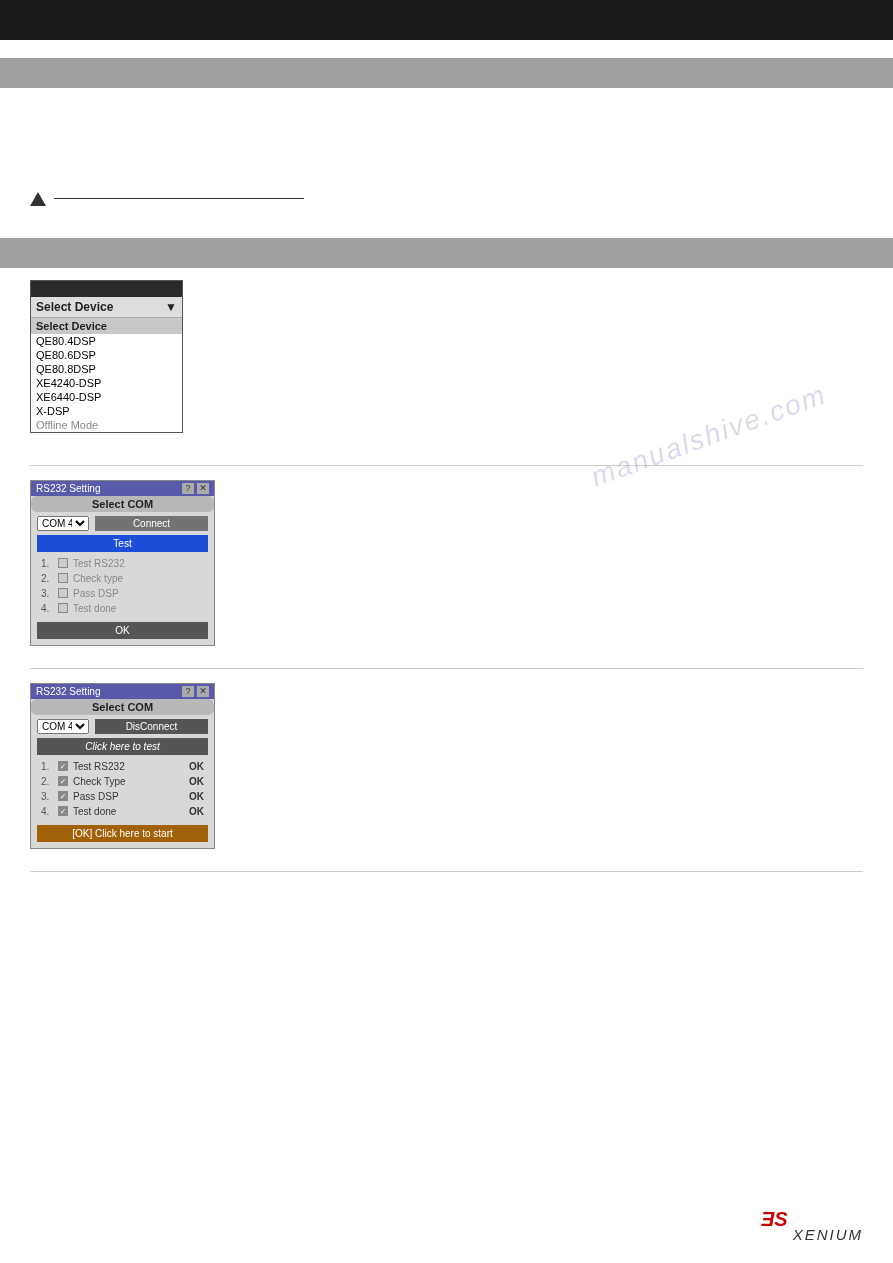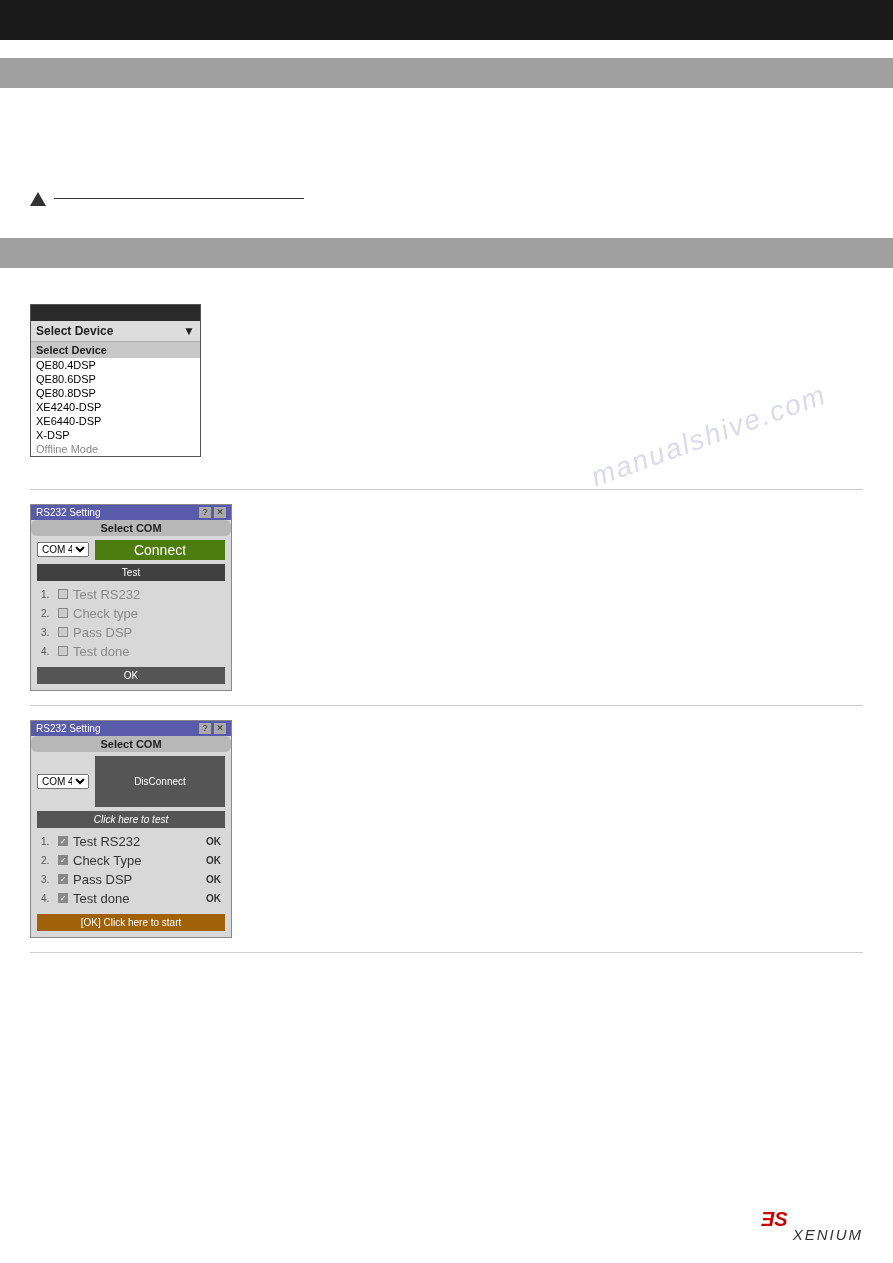--- a/index.html
+++ b/index.html
@@ -76,26 +76,25 @@
     
     .dialogs-row {
       display: flex;
       flex-direction: column;
       gap: 0;
       padding: 0 30px;
     }
 
     
     .select-device-box {
-      width: 171px;
+      width: 153px;
       background: #a21caf;
       border: 1px solid #555;
       margin-bottom: 18px;
       font-size: 11px;
-      margin-top: 24px;
     }
     .select-device-topbar {
       background: #2a2a2a;
       height: 16px;
     }
     .select-device-dropdown-row {
       display: flex;
       align-items: center;
       justify-content: space-between;
       background: #ddd;
@@ -114,25 +113,25 @@
       padding: 2px 5px;
     }
     .device-list-item {
       font-size: 11px;
       padding: 1px 5px;
       color: #000;
     }
 
     
     .rs232-dialog {
-      width: 202px;
+      width: 185px;
       border: 1px solid #888;
       background: #d8d8d8;
       font-size: 11px;
-      margin-bottom: 0;
+      margin-bottom: 8px;
     }
     .rs232-titlebar {
       background: #5a5aaa;
       color: white;
       font-size: 10px;
       padding: 2px 5px;
       display: flex;
       align-items: center;
       justify-content: space-between;
     }
@@ -163,39 +162,39 @@
       display: flex;
       align-items: center;
       gap: 6px;
       padding: 4px 6px;
     }
     .rs232-com-select {
       font-size: 10px;
       width: 52px;
     }
     .btn-connect {
-      background: #4d7c0f;
-      color: white;
-      font-size: 14px;
+      background: #737373;
+      color: white;
+      font-size: 10px;
       border: none;
       padding: 2px 8px;
       cursor: pointer;
       flex: 1;
     }
     .btn-disconnect {
       background: #555;
       color: white;
       font-size: 10px;
       border: none;
-      padding: 20px 8px;
+      padding: 2px 8px;
       cursor: pointer;
       flex: 1;
     }
     .btn-test {
-      background: #404040;
+      background: #1d4ed8;
       color: white;
       font-size: 10px;
       border: none;
       padding: 3px 0;
       cursor: pointer;
       width: calc(100% - 12px);
       margin: 0 6px 4px 6px;
       display: block;
     }
     .btn-click-here-test {
@@ -235,21 +234,21 @@
       align-items: center;
       justify-content: center;
       font-size: 8px;
     }
     .test-item-checkbox.checked {
       background: #888;
       color: white;
     }
     .test-item-label {
       flex: 1;
-      font-size: 13px;
+      font-size: 10px;
     }
     .test-item-ok {
       font-size: 10px;
       font-weight: bold;
       color: #333;
     }
     .btn-ok-bottom {
       background: #555;
       color: white;
       font-size: 10px;

